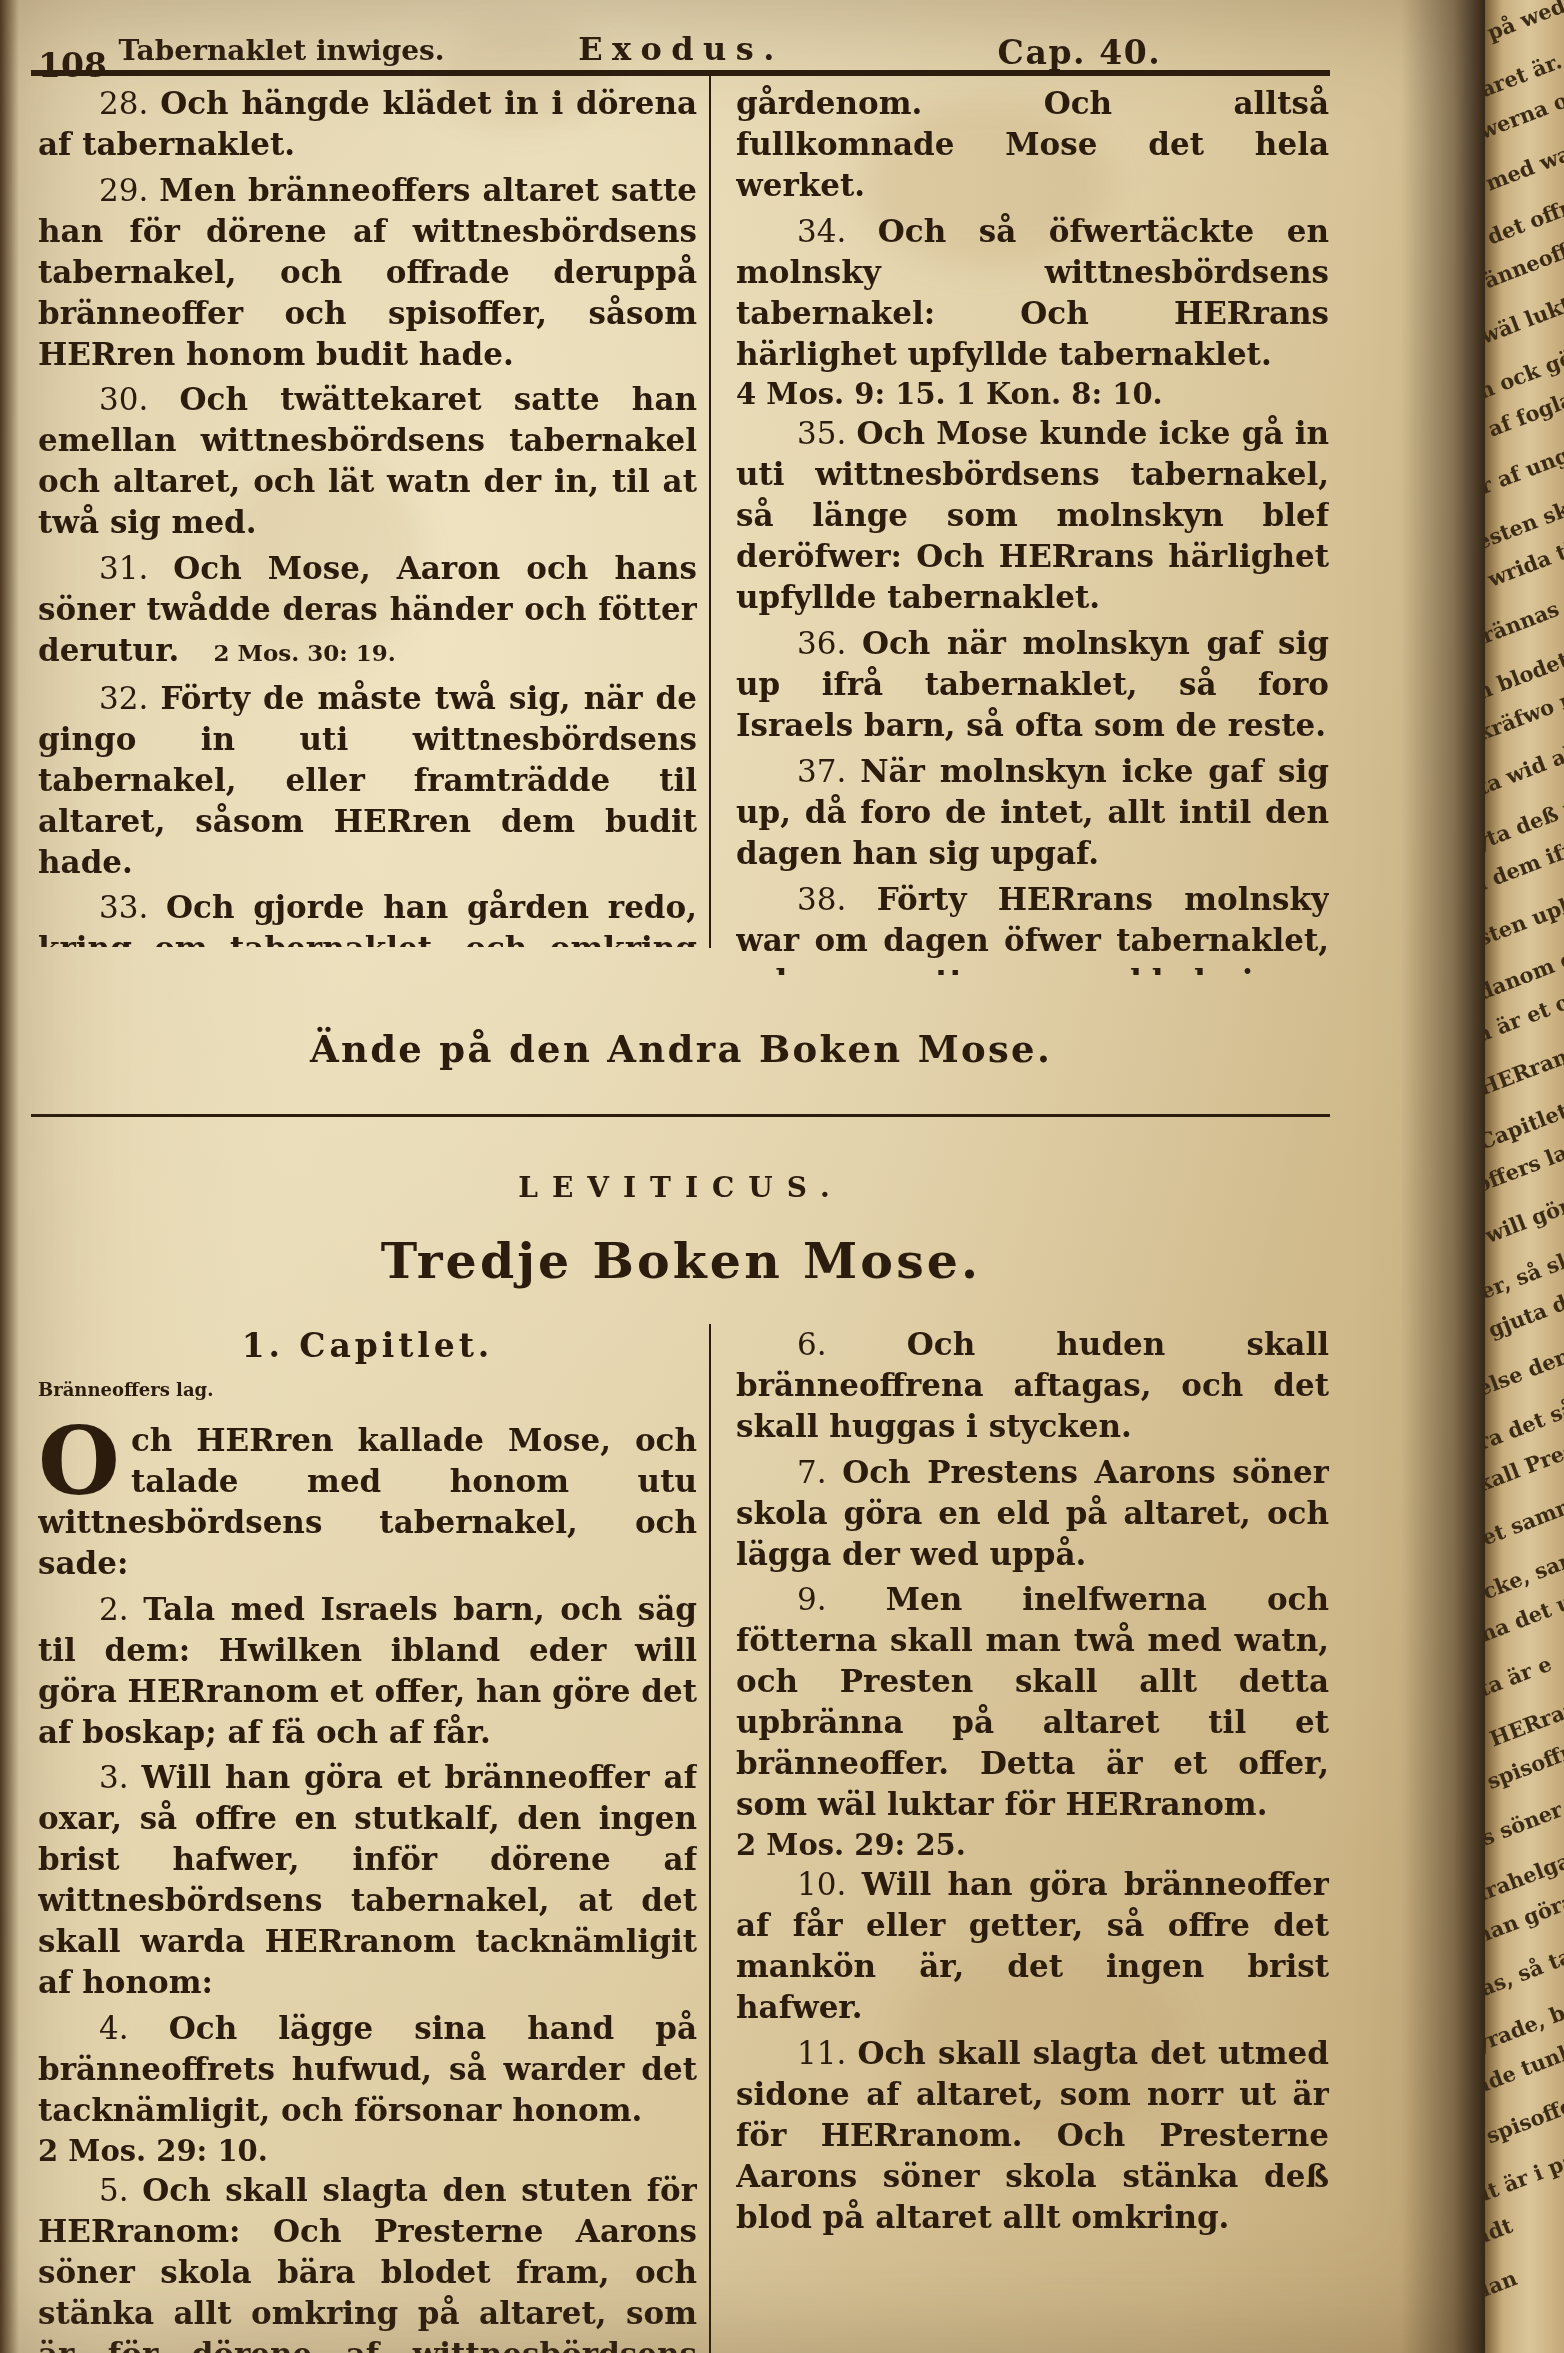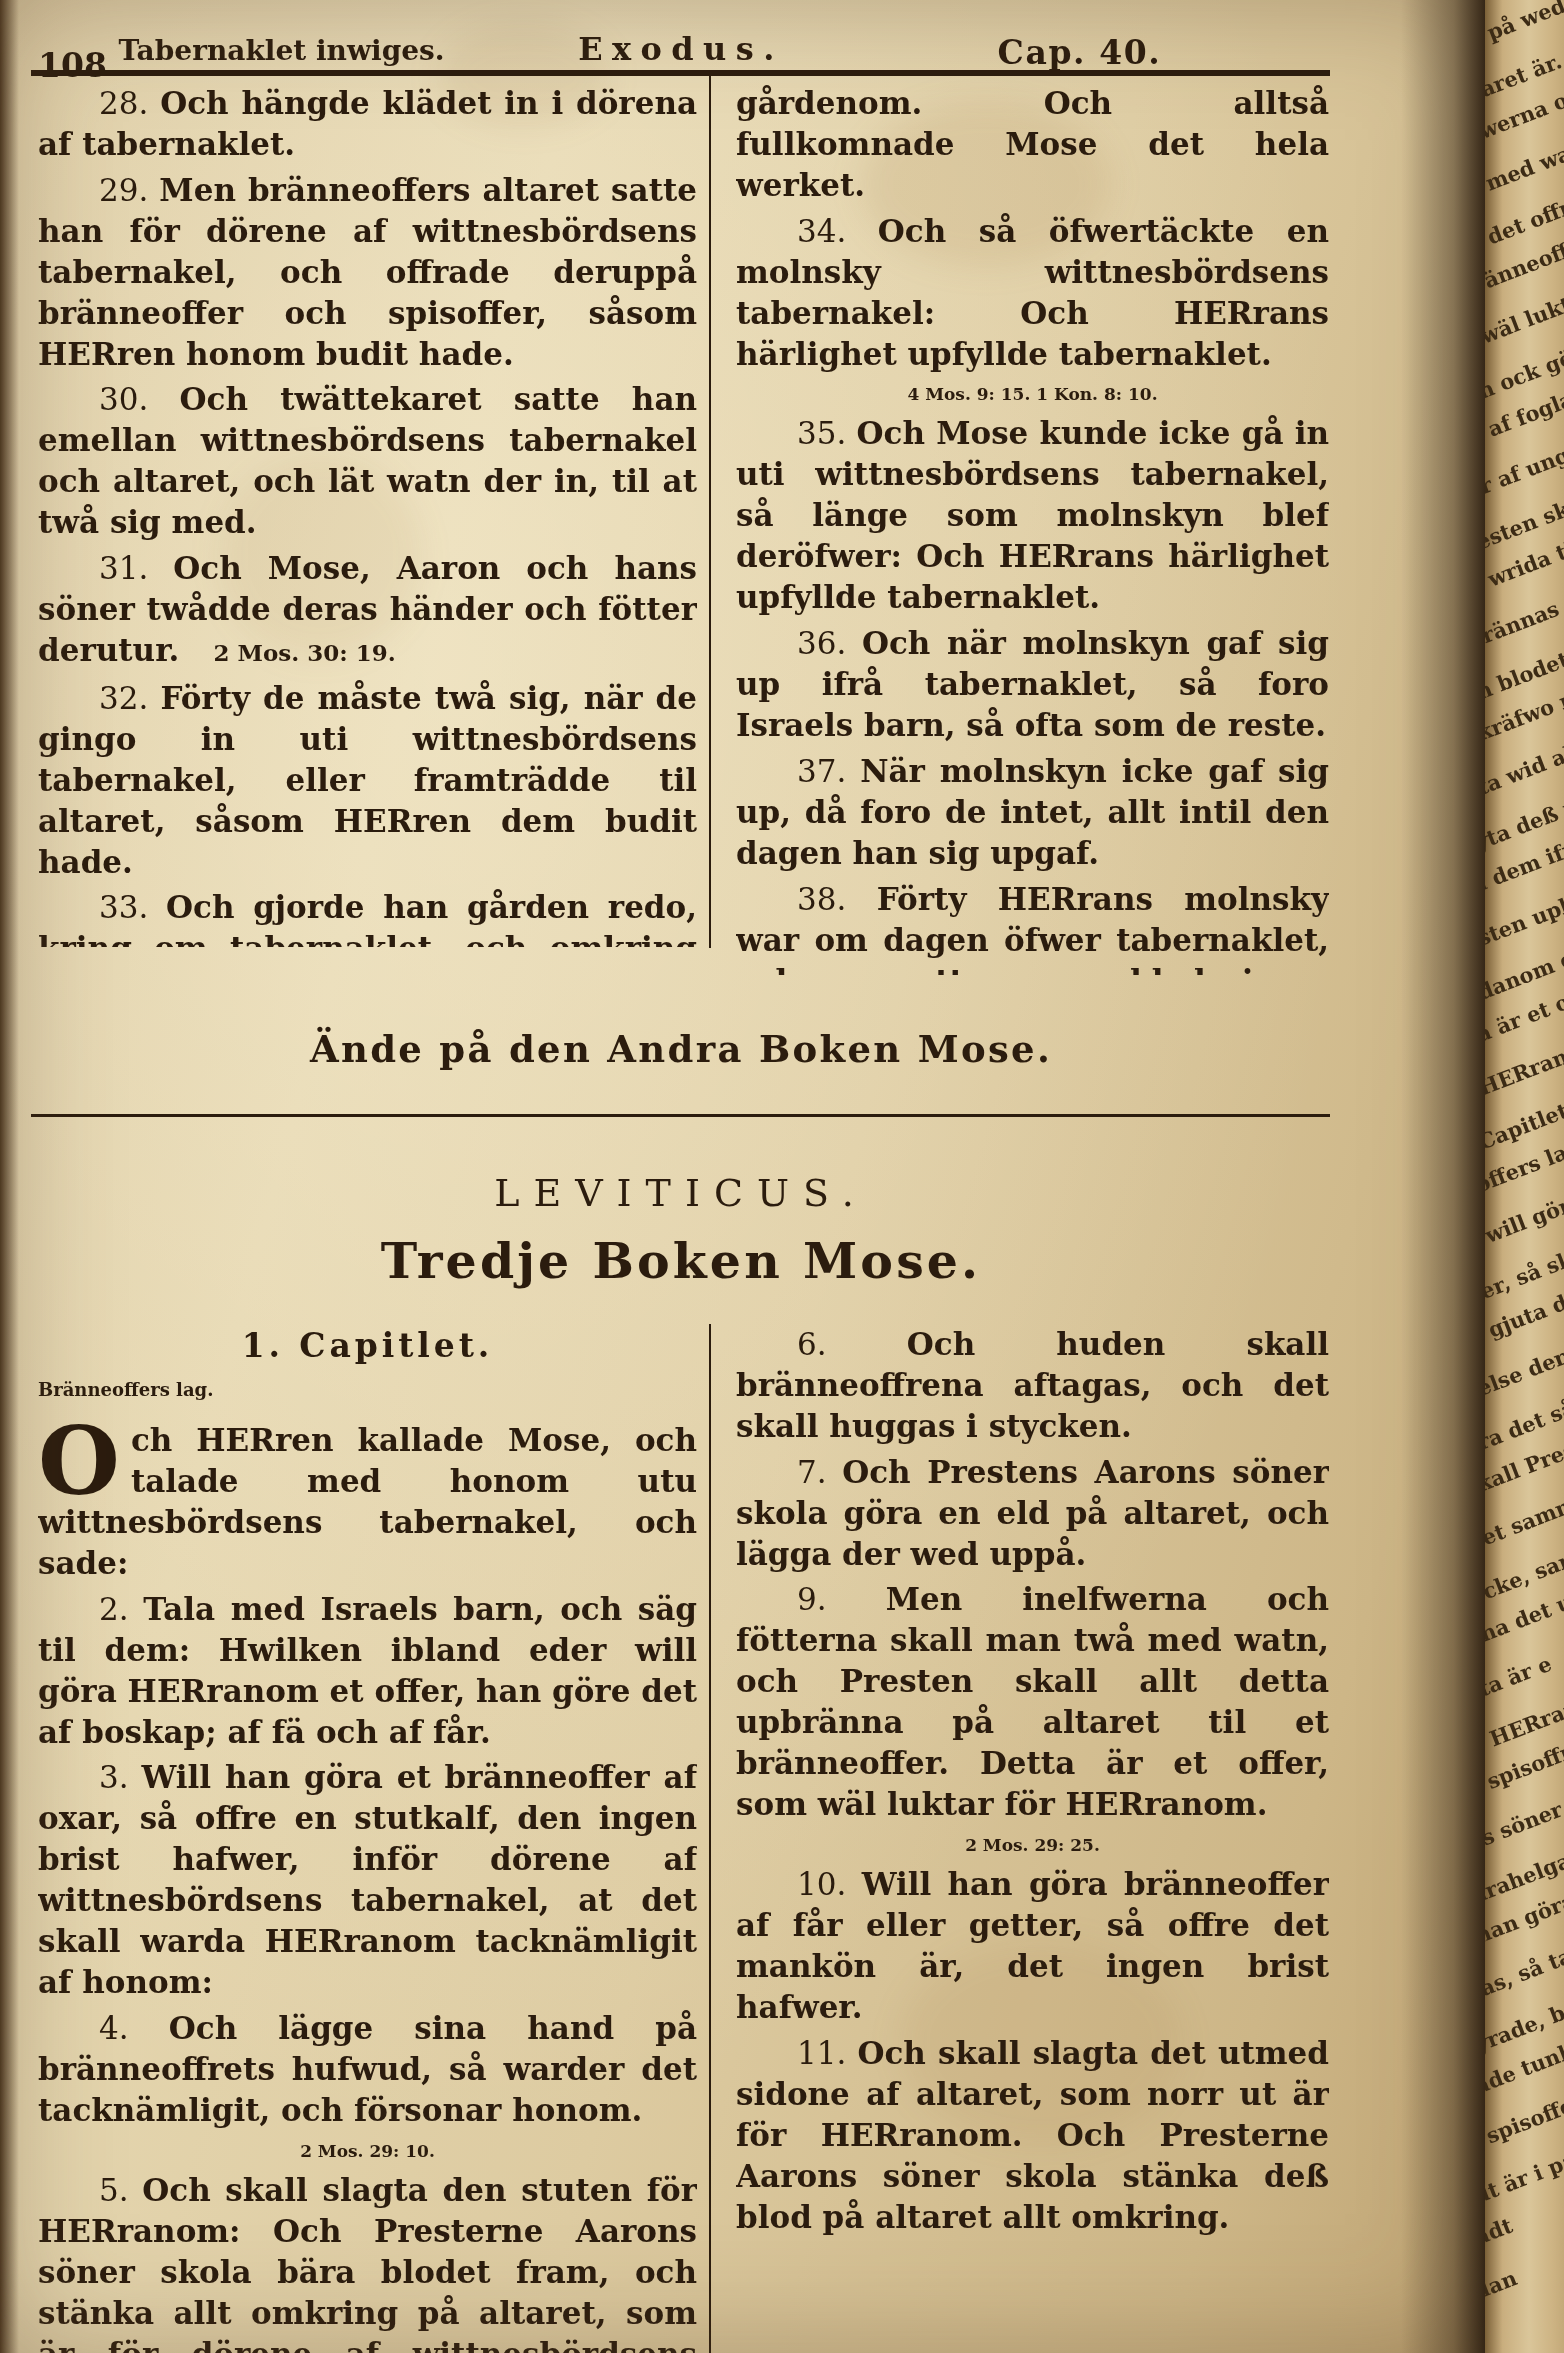--- a/index.html
+++ b/index.html
@@ -33,27 +33,27 @@
   .ex-right{left:736px;top:83px;width:593px;height:892px;}
   .divider-ex{position:absolute;left:709px;top:75px;width:2.3px;height:873px;background:#2b1c0e;}
   .lev-left{left:38px;top:1324px;width:659px;height:1030px;}
   .lev-right{left:736px;top:1324px;width:593px;height:1030px;}
   .divider-lev{position:absolute;left:709px;top:1324px;width:2.3px;height:1030px;background:#2b1c0e;}
 
   .verse{margin:0 0 4.7px 0;font-size:31px;line-height:41px;font-weight:bold;text-align:justify;text-indent:45px;}
   .verse.no-indent{text-indent:0;}
   .vnum{font-weight:normal;margin-left:16px;}
   .ref-inline{font-size:23px;padding-left:34px;white-space:nowrap;font-weight:bold;}
-  .ref-line{font-size:17px;line-height:31px;text-align:center;font-weight:bold;margin:0 0 3.1px 0;}
+  .ref-line{font-size:29px;line-height:31px;text-align:left;font-weight:bold;margin:0 0 3.1px 0;}
   .dropcap{float:left;font-size:94px;line-height:72px;padding:4.7px 11px 0 0;font-weight:bold;}
 
   
   .ande-line{position:absolute;left:0;top:1027px;width:1362px;text-align:center;font-size:37px;font-weight:bold;letter-spacing:2.3px;}
   .section-rule{position:absolute;left:31px;top:1114px;width:1299px;height:3.1px;background:#2b1c0e;}
-  .lev-latin{position:absolute;left:0;top:1171px;width:1362px;text-align:center;font-size:38px;font-weight:normal;letter-spacing:14px;}
+  .lev-latin{position:absolute;left:0;top:1171px;width:1362px;text-align:center;font-size:28px;font-weight:bold;letter-spacing:14px;}
   .lev-swedish{position:absolute;left:0;top:1232px;width:1362px;text-align:center;font-size:49px;font-weight:bold;letter-spacing:3.1px;}
   .chapter-heading{font-size:33px;font-weight:bold;letter-spacing:3.9px;text-align:center;margin:1.6px 0 14px 0;}
   .section-heading{font-size:18px;font-weight:bold;text-align:left;margin:0 0 20.3px 0;}
 
   
   .gutter{position:absolute;left:1401px;top:0;width:88px;height:100%;
     background:linear-gradient(to right, rgba(56,40,22,0) 0%, rgba(56,40,22,0.45) 60%, #2c1e10 100%);}
   .next-page{position:absolute;left:1485px;top:0;width:80px;height:2354px;overflow:hidden;
     background:linear-gradient(to right,#7b6037 0%,#c9ae7e 22%,#dac69a 55%,#cdb383 85%,#c2a878 100%);}
   .fragment{position:absolute;white-space:nowrap;width:250px;font-size:21px;font-weight:bold;color:#3c2b15;

